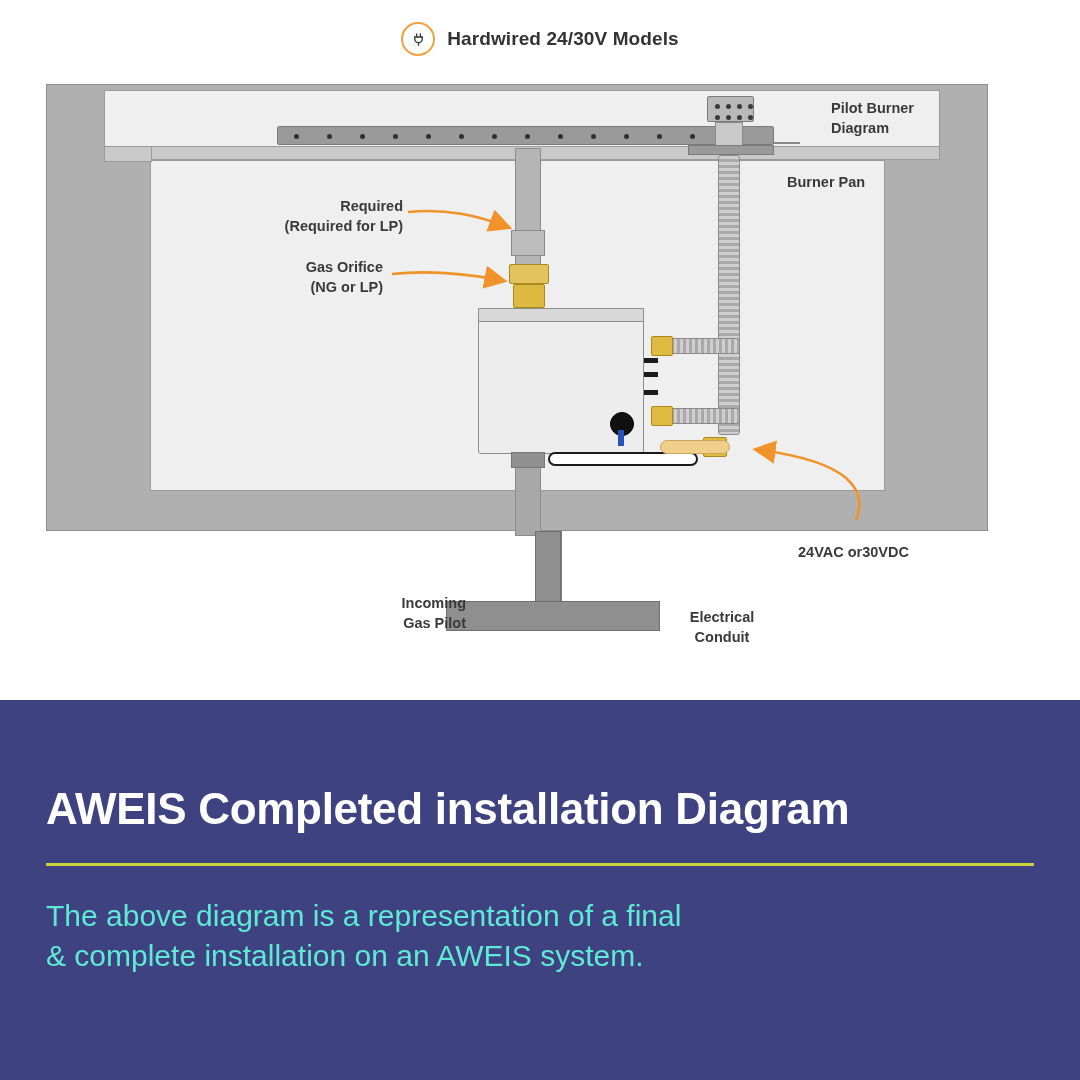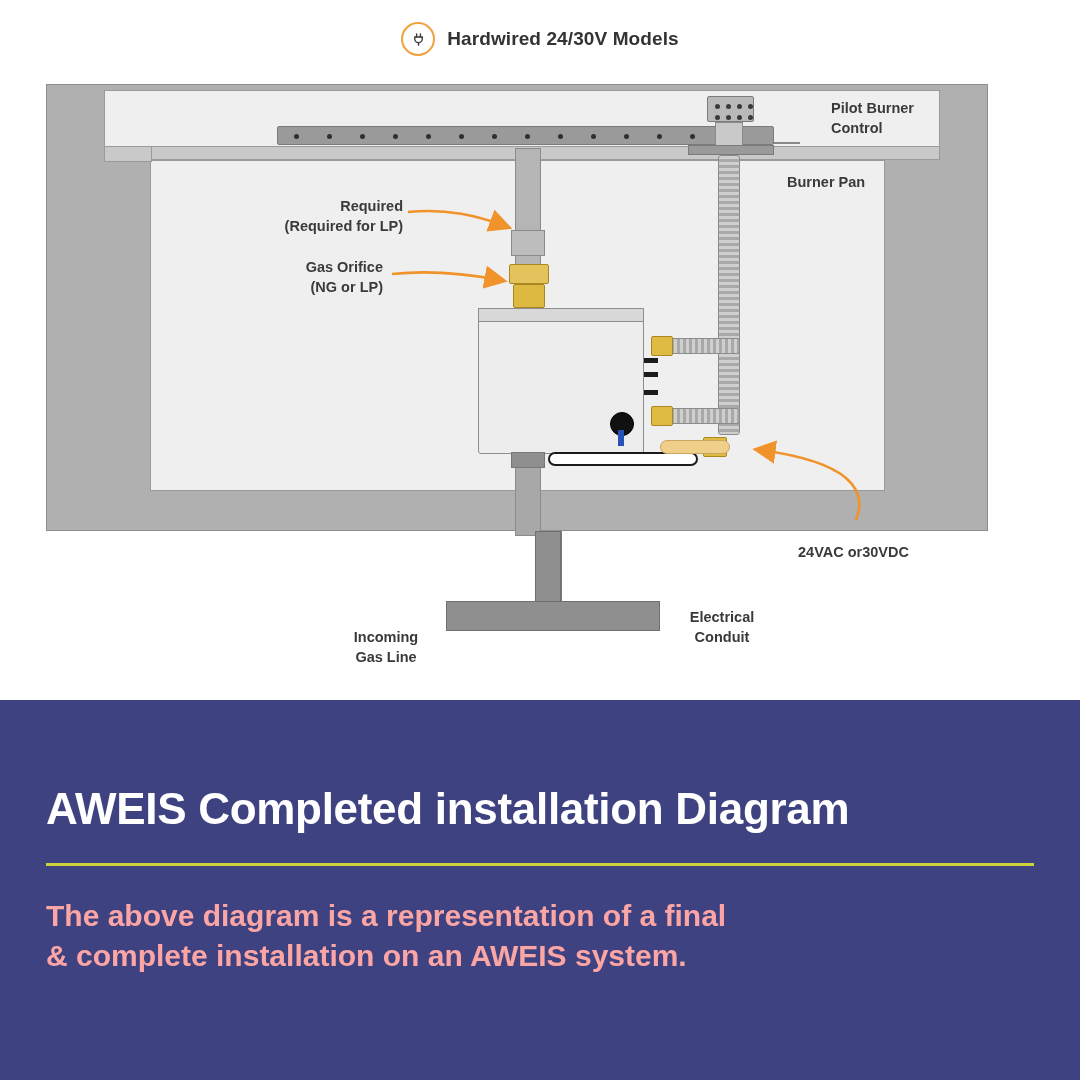--- a/index.html
+++ b/index.html
@@ -168,21 +168,21 @@
     position:absolute;left:0;top:700px;width:1080px;height:380px;background:#3f4280;
     box-sizing:border-box;padding:0 46px;
   }
   .panel-title{
     position:absolute;left:46px;top:84px;width:988px;
     font-size:44px;font-weight:bold;color:#fff;letter-spacing:-.3px;
   }
   .panel-rule{position:absolute;left:46px;top:163px;width:988px;height:3px;background:#cdd13c;}
   .panel-sub{
     position:absolute;left:46px;top:196px;width:988px;
-    font-size:30px;font-weight:bold;color:#fca5a5;line-height:1.32;
+    font-size:30px;font-weight:normal;color:#5eead4;line-height:1.32;
   }
 </style>
 </head>
 <body>
 
 <div id="page">
 
   <div class="diagram-area">
 
     <div class="hdr">
@@ -272,40 +272,40 @@
       <path d="M408,212 C447,208 478,216 505,226" stroke="#f0932b" stroke-width="2.6" fill="none" marker-end="url(#ah)"></path>
       <path d="M392,274 C430,270 468,274 500,280" stroke="#f0932b" stroke-width="2.6" fill="none" marker-end="url(#ah)"></path>
       <path d="M856,520 C868,490 850,462 760,450" stroke="#f0932b" stroke-width="2.6" fill="none" marker-end="url(#ah)"></path>
       <line x1="774" y1="143" x2="800" y2="143" stroke="#6d6d6d" stroke-width="1.6"></line>
       <line x1="498" y1="614" x2="470" y2="614" stroke="#6d6d6d" stroke-width="0"></line>
     </svg>
 
 
     <div class="lbl" style="left:787px;top:99px;width:180px;margin-left:44px;">
       <span>Pilot Burner</span><br>
-      <span>Control</span>
+      <span>Diagram</span>
     </div>
 
     <div class="lbl" style="left:787px;top:173px;width:180px;">Burner Pan</div>
 
     <div class="lbl right" style="left:170px;top:197px;width:233px;">
       <span>Required</span><br>
       <span>(Required for LP)</span>
     </div>
 
     <div class="lbl right" style="left:170px;top:258px;width:213px;">
       <span>Gas Orifice</span><br>
       <span>(NG or LP)</span>
     </div>
 
     <div class="lbl" style="left:798px;top:543px;width:220px;">24VAC or30VDC</div>
 
-    <div class="lbl center" style="left:306px;top:628px;width:160px;">
+    <div class="lbl center" style="left:306px;top:594px;width:160px;text-align:right;">
       <span>Incoming</span><br>
-      <span>Gas Line</span>
+      <span>Gas Pilot</span>
     </div>
 
     <div class="lbl center" style="left:642px;top:608px;width:160px;">
       <span>Electrical</span><br>
       <span>Conduit</span>
     </div>
   </div>
 
   <div class="panel">
     <div class="panel-title">AWEIS Completed installation Diagram</div>

